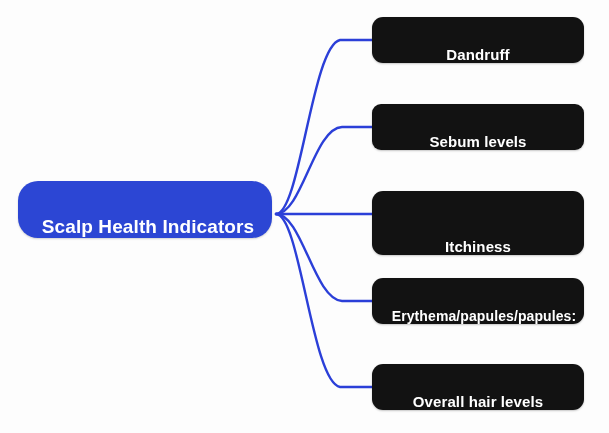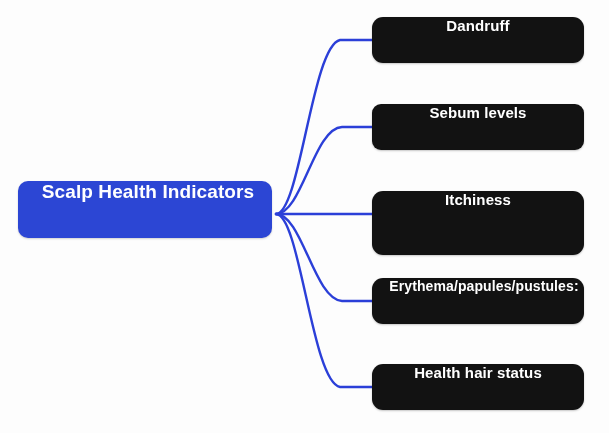--- a/index.html
+++ b/index.html
@@ -24,28 +24,28 @@
     left: 0;
     top: 0;
     width: 609px;
     height: 433px;
     pointer-events: none;
   }
   .node {
     position: absolute;
     box-sizing: border-box;
     display: flex;
-    align-items: flex-start;
+    align-items: flex-end;
     justify-content: center;
     overflow: hidden;
     white-space: nowrap;
   }
   .node-root {
     background: #2c46d4;
-    border-radius: 10px;
+    border-radius: 20px;
     box-shadow: 0 1px 2px rgba(0,0,0,0.18);
   }
   .node-root .node-label {
     color: #ffffff;
     font-size: 19px;
     font-weight: bold;
     letter-spacing: 0.1px;
     transform: translateX(3px);
   }
   .node-branch {
@@ -89,20 +89,20 @@
 
   <div class="node node-branch" style="left:372px; top:104px; width:212px; height:46px;border-radius:9px;">
     <span class="node-label">Sebum levels</span>
   </div>
 
   <div class="node node-branch" style="left:372px; top:191px; width:212px; height:64px;">
     <span class="node-label">Itchiness</span>
   </div>
 
   <div class="node node-branch overflowing" style="left:372px; top:278px; width:212px; height:46px;">
-    <span class="node-label">Erythema/papules/pustules:</span>
+    <span class="node-label">Erythema/papules/papules:</span>
   </div>
 
   <div class="node node-branch" style="left:372px; top:364px; width:212px; height:46px;">
-    <span class="node-label">Health hair status</span>
+    <span class="node-label">Overall hair levels</span>
   </div>
 
 </div>
 
 </body></html>

